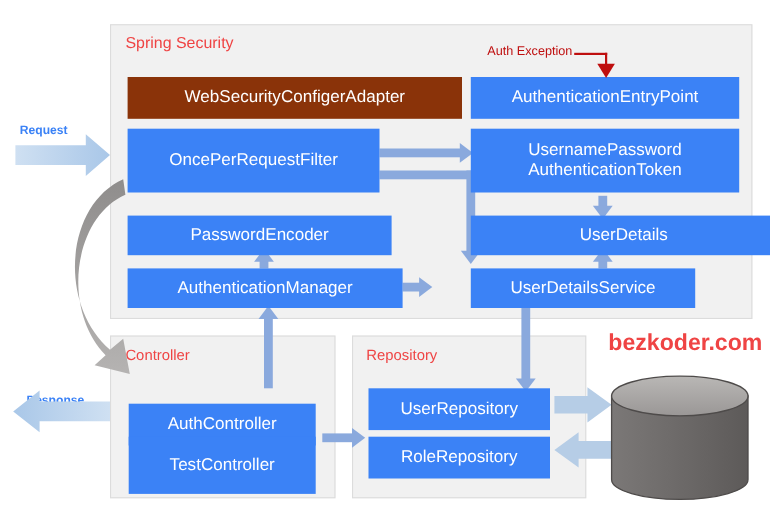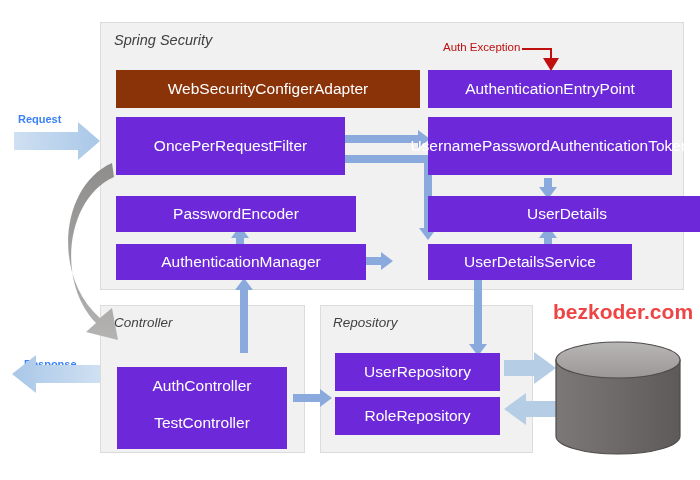--- a/index.html
+++ b/index.html
@@ -18,28 +18,27 @@
   
   .panel {
     position: absolute;
     background: #f1f1f1;
     border: 1px solid #dcdcdc;
     box-sizing: border-box;
   }
   .panel-title {
     position: absolute;
     font-size: 14.5px;
-    color: #404040;
-    white-space: nowrap;
-    font-style: italic;
+    color: #ef4444;
+    white-space: nowrap;
   }
   
   .box {
     position: absolute;
-    background: #6d28d9;
+    background: #3b82f6;
     color: #ffffff;
     display: flex;
     align-items: center;
     justify-content: center;
     text-align: center;
     font-size: 15.5px;
     line-height: 1.18;
     box-sizing: border-box;
     padding: 0 4px;
   }
@@ -142,21 +141,21 @@
 
   <div class="bshaft" style="left:293px; top:394px; width:30px; height:8px;"></div>
   <div class="bhead-r" style="left:320px; top:389px;"></div>
 
   <div class="box brown" style="left:116px; top:70px; width:304px; height:38px;">WebSecurityConfigerAdapter</div>
 
   <div class="box" style="left:428px; top:70px; width:244px; height:38px;">AuthenticationEntryPoint</div>
 
   <div class="box" style="left:116px; top:117px; width:229px; height:58px;">OncePerRequestFilter</div>
 
-  <div class="box tall" style="left:428px; top:117px; width:244px; height:58px; flex-direction:row;">
+  <div class="box tall" style="left:428px; top:117px; width:244px; height:58px; flex-direction:column;">
     <span>UsernamePassword</span>
     <span>AuthenticationToken</span>
   </div>
 
   <div class="box" style="left:116px; top:196px; width:240px; height:36px;">PasswordEncoder</div>
 
   <div class="box" style="left:428px; top:196px; width:278px; height:36px;">UserDetails</div>
 
   <div class="box" style="left:116px; top:244px; width:250px; height:36px;">AuthenticationManager</div>
 

